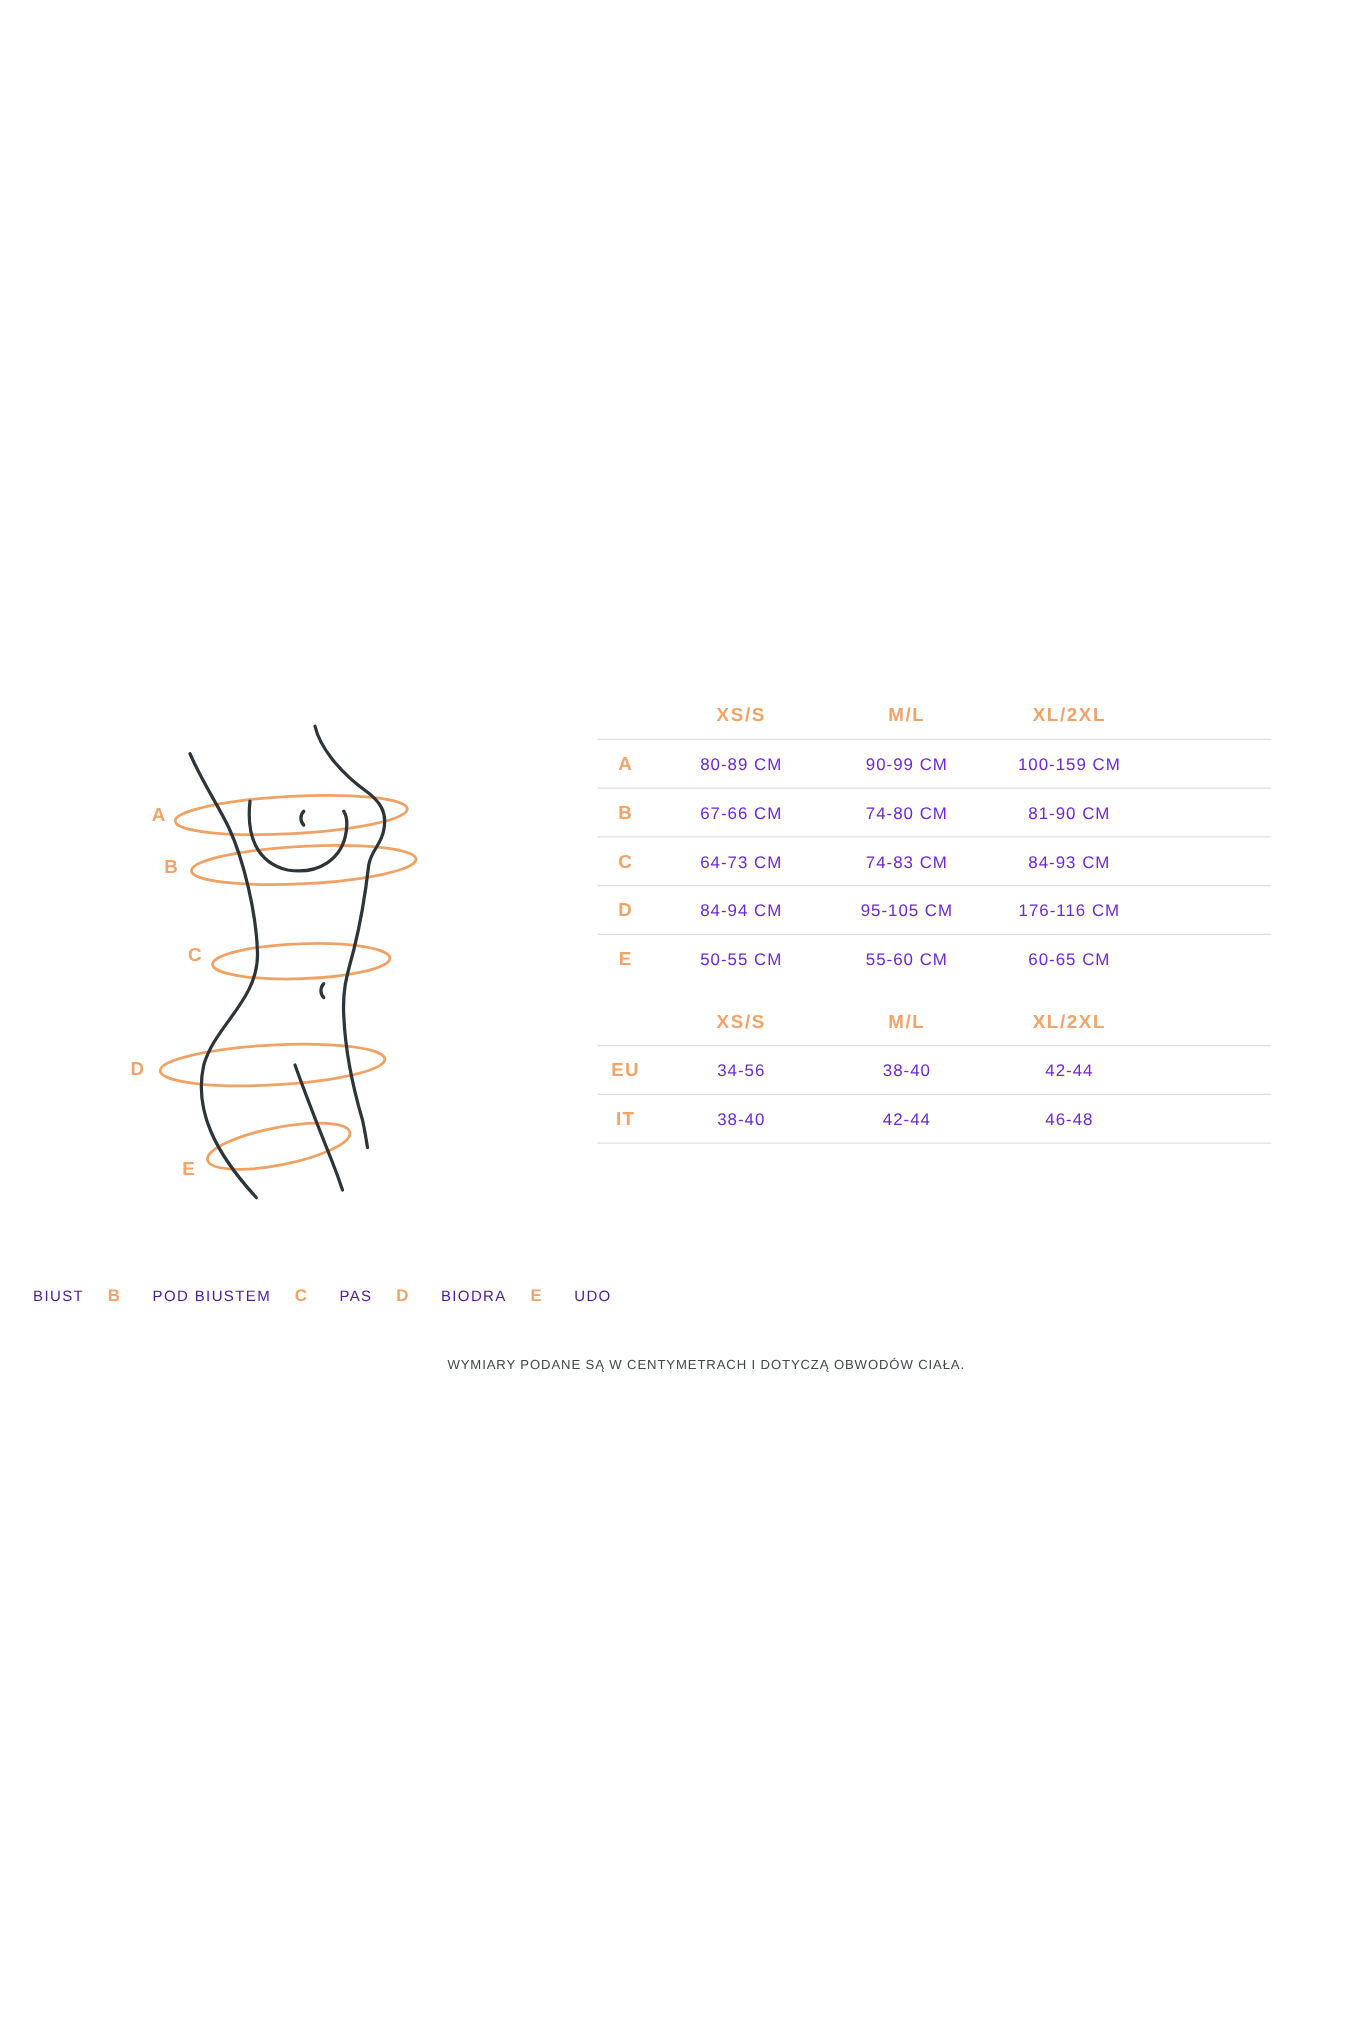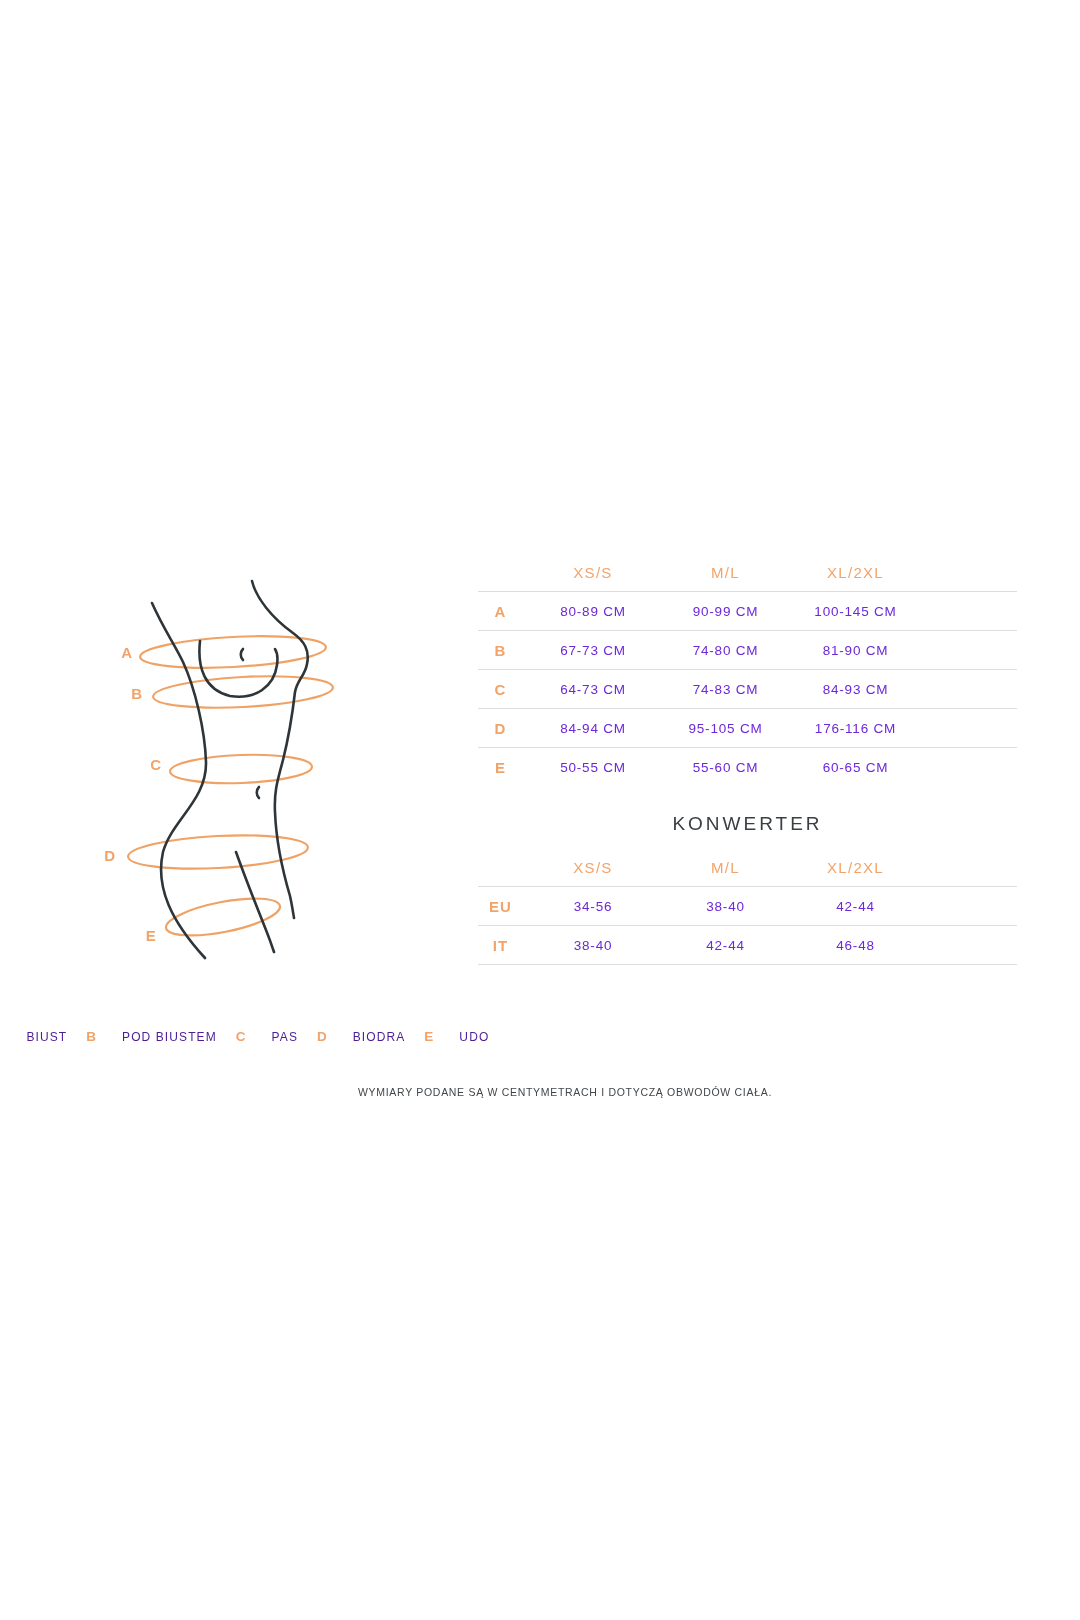--- a/index.html
+++ b/index.html
@@ -12,21 +12,21 @@
   .marker-b { left:129px; top:685px; }
   .marker-c { left:148px; top:756px; }
   .marker-d { left:102px; top:847px; }
   .marker-e { left:143px; top:927px; }
 
   
   .right-col { position:absolute; left:478px; top:527px; width:539px; color:#3C4245; }
   .tbl-title { text-align:center; font-size:19px; letter-spacing:3px; line-height:24px; color:#3A3F42; font-weight:400; }
   .grid-row { display:grid; grid-template-columns:45px 140px 125px 135px; height:38px; align-items:center; }
   .header-row { margin-top:26px; border-bottom:1px solid #DBDEDF; }
-  .header-row .cell { color:#F2A369; font-weight:normal; font-size:15px; letter-spacing:1.3px; }
+  .header-row .cell { color:#F2A369; font-weight:bold; font-size:15px; letter-spacing:1.3px; }
   .data-row { border-bottom:1px solid #DBDEDF; }
   .data-row.last { border-bottom:none; }
   .cell { text-align:center; font-size:13.5px; letter-spacing:.8px; color:#6d28d9; }
   .row-label { color:#F2A369; font-weight:bold; font-size:15px; letter-spacing:1px; }
   .title-konwerter { margin-top:26px; }
   .header-row.second { margin-top:12px; }
 
   
   .legend { position:absolute; left:30px; top:1029px; width:420px; display:flex; justify-content:center; gap:19px; }
   .legend-item { display:flex; gap:7px; align-items:baseline; white-space:nowrap; }
@@ -72,25 +72,25 @@
       <div class="cell"></div>
       <div class="cell">XS/S</div>
       <div class="cell">M/L</div>
       <div class="cell">XL/2XL</div>
     </div>
 
     <div class="grid-row data-row">
       <div class="cell row-label">A</div>
       <div class="cell">80-89 CM</div>
       <div class="cell">90-99 CM</div>
-      <div class="cell">100-145 CM</div>
+      <div class="cell">100-159 CM</div>
     </div>
     <div class="grid-row data-row">
       <div class="cell row-label">B</div>
-      <div class="cell">67-73 CM</div>
+      <div class="cell">67-66 CM</div>
       <div class="cell">74-80 CM</div>
       <div class="cell">81-90 CM</div>
     </div>
     <div class="grid-row data-row">
       <div class="cell row-label">C</div>
       <div class="cell">64-73 CM</div>
       <div class="cell">74-83 CM</div>
       <div class="cell">84-93 CM</div>
     </div>
     <div class="grid-row data-row">
@@ -99,21 +99,20 @@
       <div class="cell">95-105 CM</div>
       <div class="cell">176-116 CM</div>
     </div>
     <div class="grid-row data-row last">
       <div class="cell row-label">E</div>
       <div class="cell">50-55 CM</div>
       <div class="cell">55-60 CM</div>
       <div class="cell">60-65 CM</div>
     </div>
 
-    <div class="tbl-title title-konwerter">KONWERTER</div>
 
     <div class="grid-row header-row second">
       <div class="cell"></div>
       <div class="cell">XS/S</div>
       <div class="cell">M/L</div>
       <div class="cell">XL/2XL</div>
     </div>
 
     <div class="grid-row data-row">
       <div class="cell row-label">EU</div>

